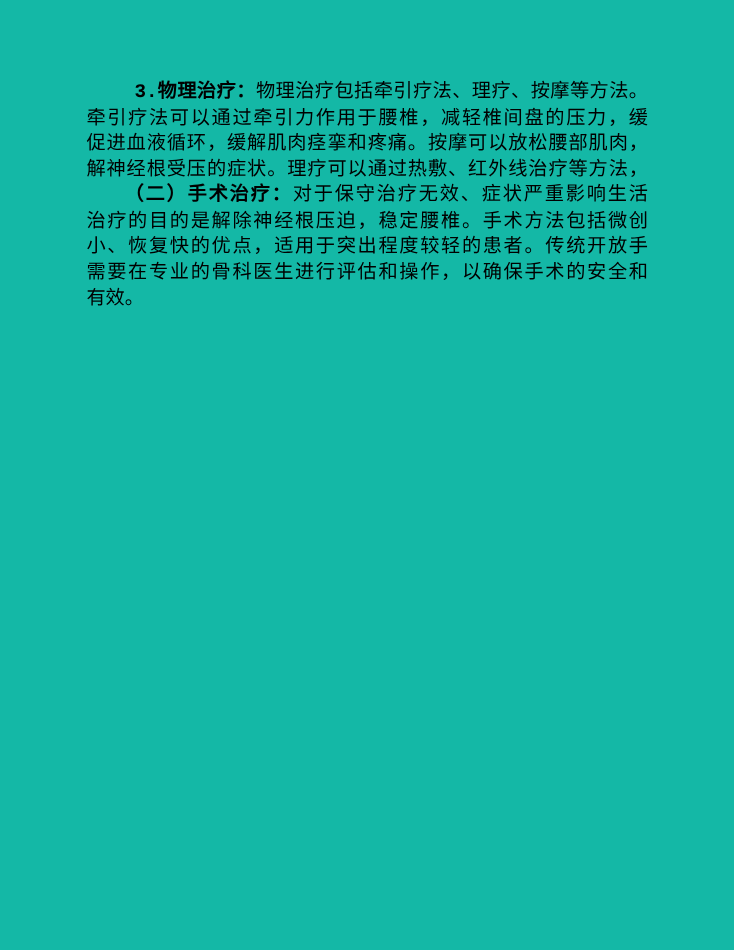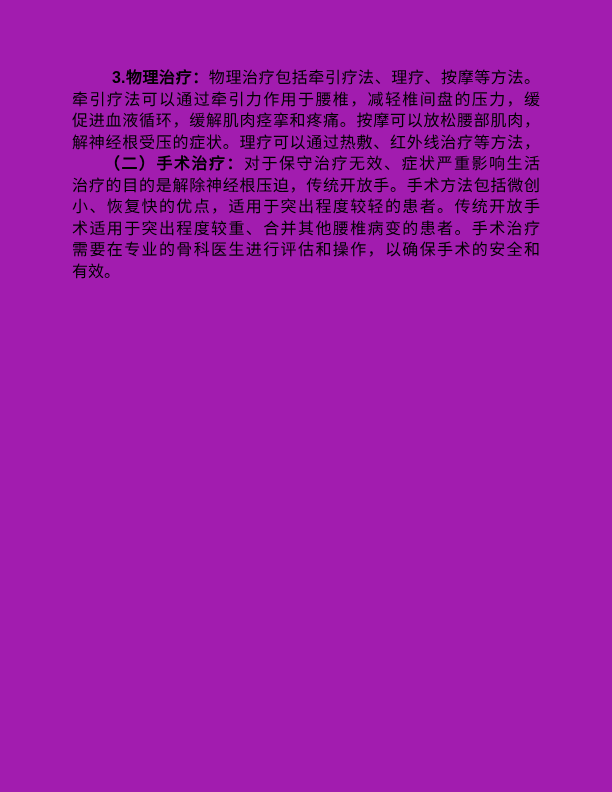--- a/index.html
+++ b/index.html
@@ -4,23 +4,23 @@
 <style>
   html, body {
     margin: 0;
     padding: 0;
     background: #ffffff;
   }
   .page {
     position: relative;
     width: 612px;
     height: 792px;
-    background: #a21caf;
+    background: #14b8a6;
     color: #000000;
-    font-family: Liberation Sans, sans-serif;
+    font-family: Liberation Mono, monospace;
     overflow: hidden;
   }
   .text-block {
     position: absolute;
     left: 72px;
     top: 67px;
     width: 468px;
     font-size: 16px;
     line-height: 21.5px;
     color: #000000;
@@ -51,20 +51,19 @@
 <div class="page">
   <div class="text-block">
       <div class="para para-0">
         <div class="line line-0"><span class="lead">3.物理治疗：</span>物理治疗包括牵引疗法、理疗、按摩等方法。</div>
         <div class="line line-1">牵引疗法可以通过牵引力作用于腰椎，减轻椎间盘的压力，缓</div>
         <div class="line line-3">促进血液循环，缓解肌肉痉挛和疼痛。按摩可以放松腰部肌肉，</div>
         <div class="line line-2">解神经根受压的症状。理疗可以通过热敷、红外线治疗等方法，</div>
       </div>
       <div class="para para-1">
         <div class="line line-0"><span class="lead">（二）手术治疗：</span>对于保守治疗无效、症状严重影响生活</div>
-        <div class="line line-2">治疗的目的是解除神经根压迫，传统开放手。手术方法包括微创</div>
+        <div class="line line-2">治疗的目的是解除神经根压迫，稳定腰椎。手术方法包括微创</div>
         <div class="line line-4">小、恢复快的优点，适用于突出程度较轻的患者。传统开放手</div>
-        <div class="line line-5">术适用于突出程度较重、合并其他腰椎病变的患者。手术治疗</div>
         <div class="line line-6">需要在专业的骨科医生进行评估和操作，以确保手术的安全和</div>
         <div class="line line-7 last">有效。</div>
       </div>
     </div>
 </div>
 
 </body></html>

